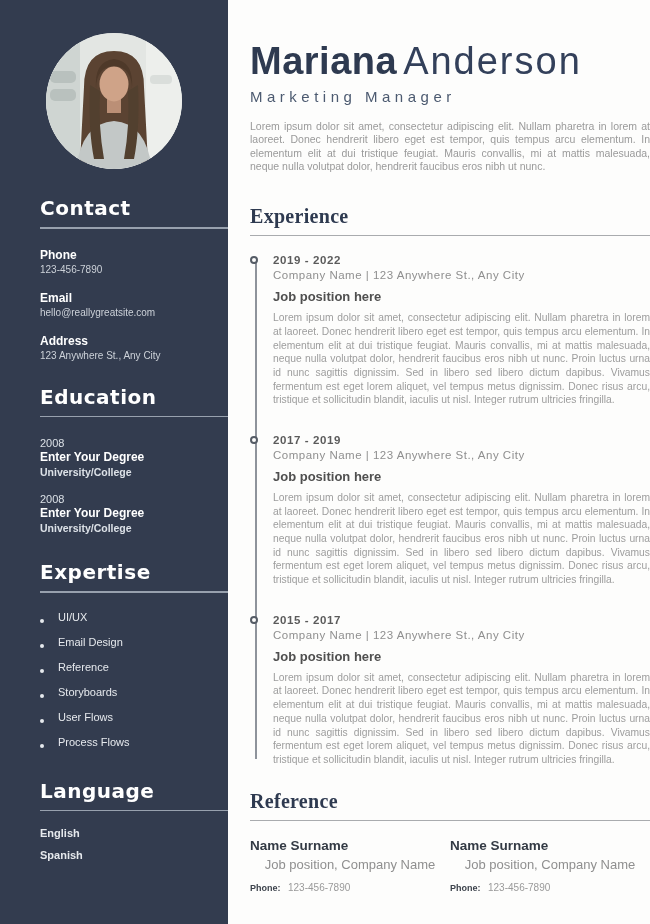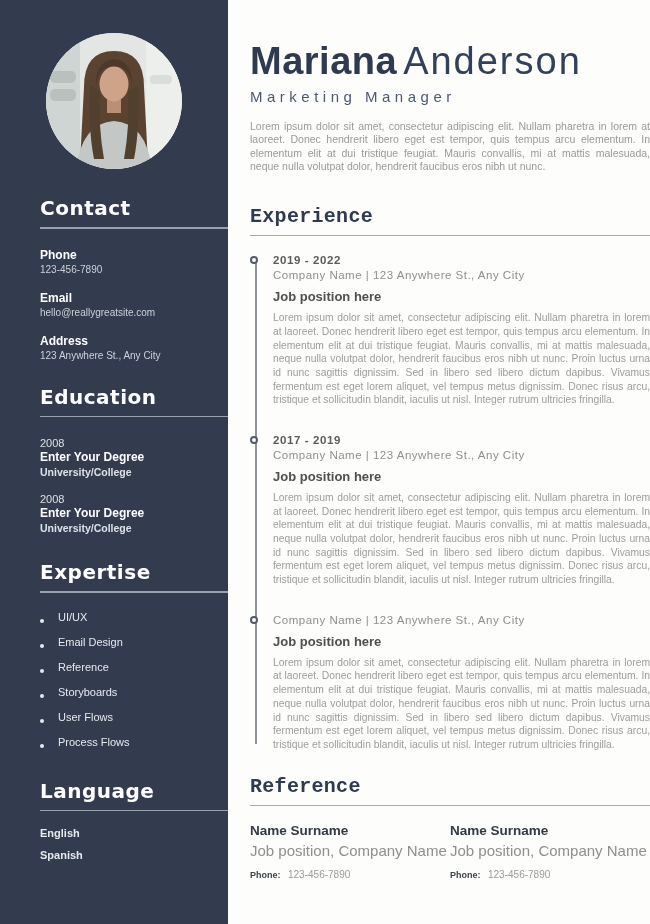--- a/index.html
+++ b/index.html
@@ -76,21 +76,21 @@
     letter-spacing: 4.5px; margin-top: 6px;
   }
   .summary {
     margin-top: 15px;
     font-size: 10.5px; line-height: 1.28;
     color: #9a9a9a;
     text-align: justify;
   }
 
   .main-section-heading {
-    font-family: Liberation Mono, monospace;
+    font-family: Liberation Serif, serif;
     font-size: 20px; font-weight: bold;
     color: #2E3A50;
     letter-spacing: 0.3px;
   }
   .main-rule { height: 1.5px; background: #a9abae; margin-top: 7px; }
   .experience-section { margin-top: 31px; }
 
   .timeline { position: relative; margin-top: 18px; }
   .timeline-line {
     position: absolute; left: 5px; top: 7px; bottom: 8px;
@@ -111,21 +111,21 @@
     margin-top: 7px;
     font-size: 10.3px; line-height: 1.33;
     color: #9d9d9d;
     text-align: justify;
   }
 
   .reference-section { margin-top: 23px; }
   .ref-columns { display: flex; margin-top: 17px; }
   .ref-col { width: 50%; }
   .ref-name { font-size: 13.5px; font-weight: bold; color: #333a44; display: block; }
-  .ref-role { font-size: 15px; color: #8f8f8f; display: block; margin-top: 4px; }
+  .ref-role { font-size: 13px; color: #8f8f8f; display: block; margin-top: 4px; text-align: center; }
   .ref-line { display: flex; margin-top: 7px; align-items: baseline; }
   .ref-line.first { margin-top: 10px; }
   .ref-label { font-size: 9px; font-weight: bold; color: #3d434c; width: 38px; flex: 0 0 auto; }
   .ref-value { font-size: 10px; color: #9a9a9a; }
 </style>
 </head>
 <body>
 
 <aside class="sidebar">
 
@@ -257,20 +257,21 @@
       <article class="exp-entry">
         <span class="exp-dot"></span>
         <span class="exp-years">2017 - 2019</span>
         <span class="exp-company">Company Name | 123 Anywhere St., Any City</span>
         <span class="exp-position">Job position here</span>
         <p class="exp-desc">Lorem ipsum dolor sit amet, consectetur adipiscing elit. Nullam pharetra in lorem at laoreet. Donec hendrerit libero eget est tempor, quis tempus arcu elementum. In elementum elit at dui tristique feugiat. Mauris convallis, mi at mattis malesuada, neque nulla volutpat dolor, hendrerit faucibus eros nibh ut nunc. Proin luctus urna id nunc sagittis dignissim. Sed in libero sed libero dictum dapibus. Vivamus fermentum est eget lorem aliquet, vel tempus metus dignissim. Donec risus arcu, tristique et sollicitudin blandit, iaculis ut nisl. Integer rutrum ultricies fringilla.</p>
       </article>
 
       <article class="exp-entry">
         <span class="exp-dot"></span>
+        <span class="exp-years">2015 - 2017</span>
         <span class="exp-company">Company Name | 123 Anywhere St., Any City</span>
         <span class="exp-position">Job position here</span>
         <p class="exp-desc">Lorem ipsum dolor sit amet, consectetur adipiscing elit. Nullam pharetra in lorem at laoreet. Donec hendrerit libero eget est tempor, quis tempus arcu elementum. In elementum elit at dui tristique feugiat. Mauris convallis, mi at mattis malesuada, neque nulla volutpat dolor, hendrerit faucibus eros nibh ut nunc. Proin luctus urna id nunc sagittis dignissim. Sed in libero sed libero dictum dapibus. Vivamus fermentum est eget lorem aliquet, vel tempus metus dignissim. Donec risus arcu, tristique et sollicitudin blandit, iaculis ut nisl. Integer rutrum ultricies fringilla.</p>
       </article>
     </div>
   </section>
 
   <section class="reference-section">
     <h2 class="main-section-heading">Reference</h2>
     <div class="main-rule"></div>

